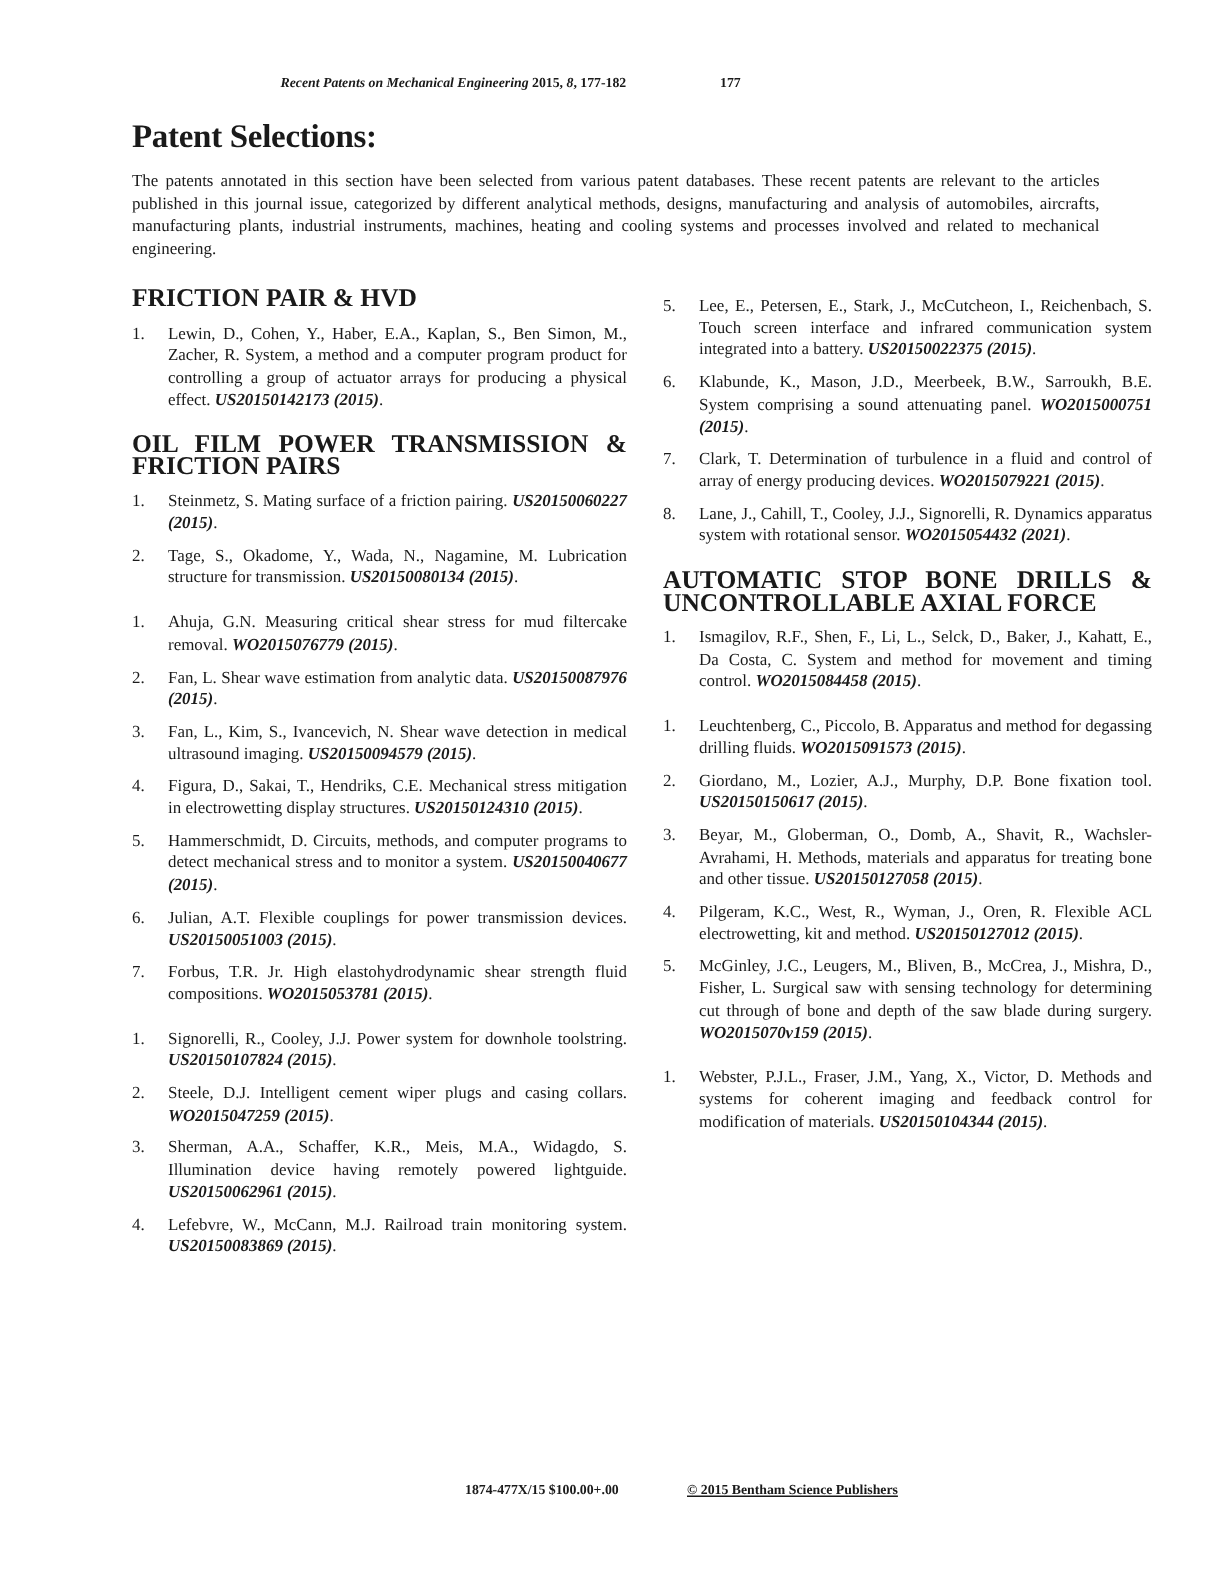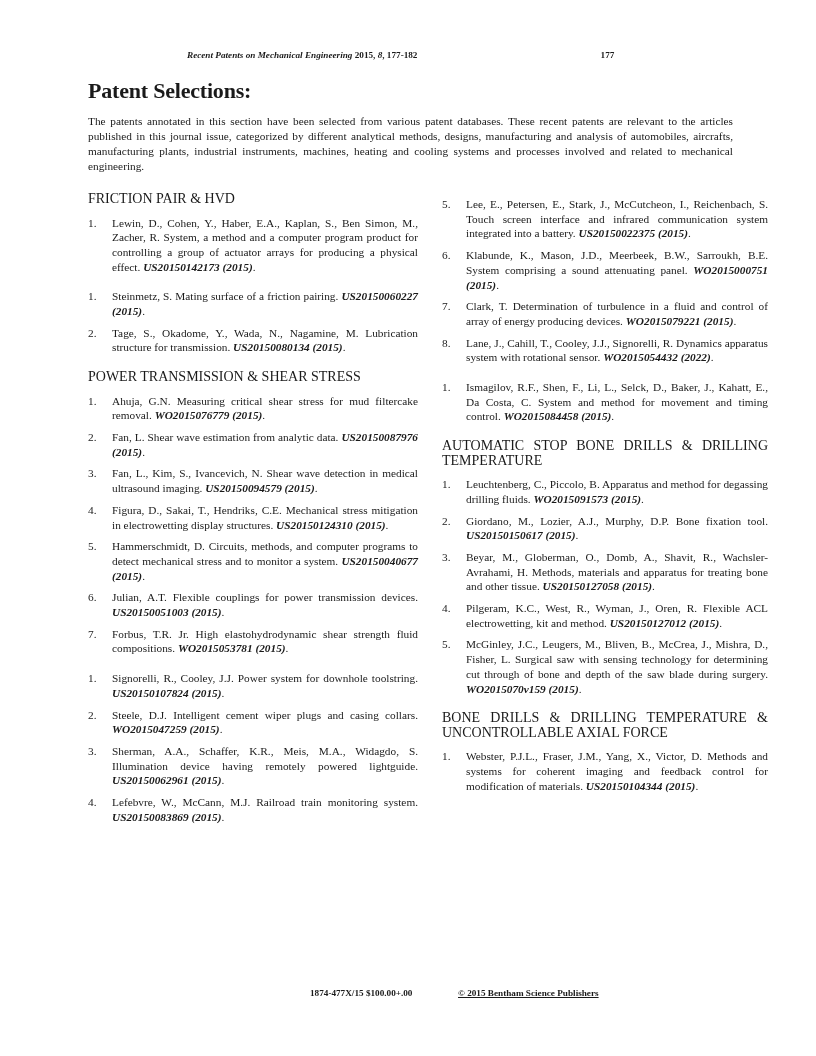--- a/index.html
+++ b/index.html
@@ -6,35 +6,35 @@
   body {
     width: 816px; height: 1056px; position: relative; overflow: hidden;
     font-family: "Liberation Serif", "DejaVu Serif", serif; color: #1a1a1a;
   }
   .running-head {
     position: absolute; top: 50px; left: 0; width: 816px; height: 14px;
     font-size: 9.2px; font-weight: bold; padding-left: 27px;
   }
   .running-head .journal { position: absolute; left: 187px; top: 0; }
   .running-head .journal i { font-style: italic; }
-  .running-head .page-no { position: absolute; left: 480px; width: 255px; text-align: center; top: 0; }
+  .running-head .page-no { position: absolute; left: 480px; width: 255px; text-align: left; top: 0; }
   h1.title {
     position: absolute; top: 78px; left: 88px; margin: 0;
     font-size: 22px; font-weight: bold; letter-spacing: -0.2px;
   }
   .intro {
     position: absolute; top: 114px; left: 88px; width: 645px; margin: 0;
     font-size: 11.3px; line-height: 15.1px; text-align: justify;
   }
   .col { position: absolute; top: 192px; width: 330px; font-size: 11.3px; line-height: 14.7px; }
   .col.left { left: 88px; }
   .col.right { left: 442px; top: 197px; width: 326px; }
   .section { margin: 0 0 15px 0; }
   .section h2 {
-    margin: 0 0 9px 0; font-size: 14px; font-weight: normal; text-align: justify;
+    margin: 0 0 9px 0; font-size: 17px; font-weight: bold; text-align: justify;
     text-align-last: left; line-height: 14.5px;
   }
   ol { list-style: none; margin: 0; padding: 0; }
   li { display: flex; margin-bottom: 7px; }
   li .num { width: 24px; flex: 0 0 24px; }
   li .txt { flex: 1; text-align: justify; }
   li .txt b { font-style: italic; font-weight: bold; }
   .footer {
     position: absolute; top: 988px; left: 0; width: 816px;
     font-size: 9.2px; font-weight: bold;
@@ -57,33 +57,33 @@
     <div class="section">
       <h2>FRICTION PAIR &amp; HVD</h2>
       <ol>
         <li>
           <span class="num">1.</span>
           <span class="txt"><span>Lewin, D., Cohen, Y., Haber, E.A., Kaplan, S., Ben Simon, M., Zacher, R. System, a method and a computer program product for controlling a group of actuator arrays for producing a physical effect. </span><b>US20150142173 (2015)</b><span>.</span></span>
         </li>
       </ol>
     </div>
     <div class="section">
+      <h2>OIL FILM POWER TRANSMISSION &amp; FRICTION PAIRS</h2>
       <ol>
         <li>
           <span class="num">1.</span>
           <span class="txt"><span>Steinmetz, S. Mating surface of a friction pairing. </span><b>US20150060227 (2015)</b><span>.</span></span>
         </li>
         <li>
           <span class="num">2.</span>
           <span class="txt"><span>Tage, S., Okadome, Y., Wada, N., Nagamine, M. Lubrication structure for transmission. </span><b>US20150080134 (2015)</b><span>.</span></span>
         </li>
       </ol>
     </div>
     <div class="section">
-      <h2>POWER TRANSMISSION &amp; SHEAR STRESS</h2>
       <ol>
         <li>
           <span class="num">1.</span>
           <span class="txt"><span>Ahuja, G.N. Measuring critical shear stress for mud filtercake removal. </span><b>WO2015076779 (2015)</b><span>.</span></span>
         </li>
         <li>
           <span class="num">2.</span>
           <span class="txt"><span>Fan, L. Shear wave estimation from analytic data. </span><b>US20150087976 (2015)</b><span>.</span></span>
         </li>
         <li>
@@ -139,34 +139,34 @@
         <li>
           <span class="num">6.</span>
           <span class="txt"><span>Klabunde, K., Mason, J.D., Meerbeek, B.W., Sarroukh, B.E. System comprising a sound attenuating panel. </span><b>WO2015000751 (2015)</b><span>.</span></span>
         </li>
         <li>
           <span class="num">7.</span>
           <span class="txt"><span>Clark, T. Determination of turbulence in a fluid and control of array of energy producing devices. </span><b>WO2015079221 (2015)</b><span>.</span></span>
         </li>
         <li>
           <span class="num">8.</span>
-          <span class="txt"><span>Lane, J., Cahill, T., Cooley, J.J., Signorelli, R. Dynamics apparatus system with rotational sensor. </span><b>WO2015054432 (2022)</b><span>.</span></span>
-        </li>
-      </ol>
-    </div>
-    <div class="section">
+          <span class="txt"><span>Lane, J., Cahill, T., Cooley, J.J., Signorelli, R. Dynamics apparatus system with rotational sensor. </span><b>WO2015054432 (2021)</b><span>.</span></span>
+        </li>
+      </ol>
+    </div>
+    <div class="section">
+      <h2>AUTOMATIC STOP BONE DRILLS &amp; UNCONTROLLABLE AXIAL FORCE</h2>
       <ol>
         <li>
           <span class="num">1.</span>
           <span class="txt"><span>Ismagilov, R.F., Shen, F., Li, L., Selck, D., Baker, J., Kahatt, E., Da Costa, C. System and method for movement and timing control. </span><b>WO2015084458 (2015)</b><span>.</span></span>
         </li>
       </ol>
     </div>
     <div class="section">
-      <h2>AUTOMATIC STOP BONE DRILLS &amp; DRILLING TEMPERATURE</h2>
       <ol>
         <li>
           <span class="num">1.</span>
           <span class="txt"><span>Leuchtenberg, C., Piccolo, B. Apparatus and method for degassing drilling fluids. </span><b>WO2015091573 (2015)</b><span>.</span></span>
         </li>
         <li>
           <span class="num">2.</span>
           <span class="txt"><span>Giordano, M., Lozier, A.J., Murphy, D.P. Bone fixation tool. </span><b>US20150150617 (2015)</b><span>.</span></span>
         </li>
         <li>
@@ -177,21 +177,20 @@
           <span class="num">4.</span>
           <span class="txt"><span>Pilgeram, K.C., West, R., Wyman, J., Oren, R. Flexible ACL electrowetting, kit and method. </span><b>US20150127012 (2015)</b><span>.</span></span>
         </li>
         <li>
           <span class="num">5.</span>
           <span class="txt"><span>McGinley, J.C., Leugers, M., Bliven, B., McCrea, J., Mishra, D., Fisher, L. Surgical saw with sensing technology for determining cut through of bone and depth of the saw blade during surgery. </span><b>WO2015070v159 (2015)</b><span>.</span></span>
         </li>
       </ol>
     </div>
     <div class="section">
-      <h2>BONE DRILLS &amp; DRILLING TEMPERATURE &amp; UNCONTROLLABLE AXIAL FORCE</h2>
       <ol>
         <li>
           <span class="num">1.</span>
           <span class="txt"><span>Webster, P.J.L., Fraser, J.M., Yang, X., Victor, D. Methods and systems for coherent imaging and feedback control for modification of materials. </span><b>US20150104344 (2015)</b><span>.</span></span>
         </li>
       </ol>
     </div>
   </div>
 
 <div class="footer">

